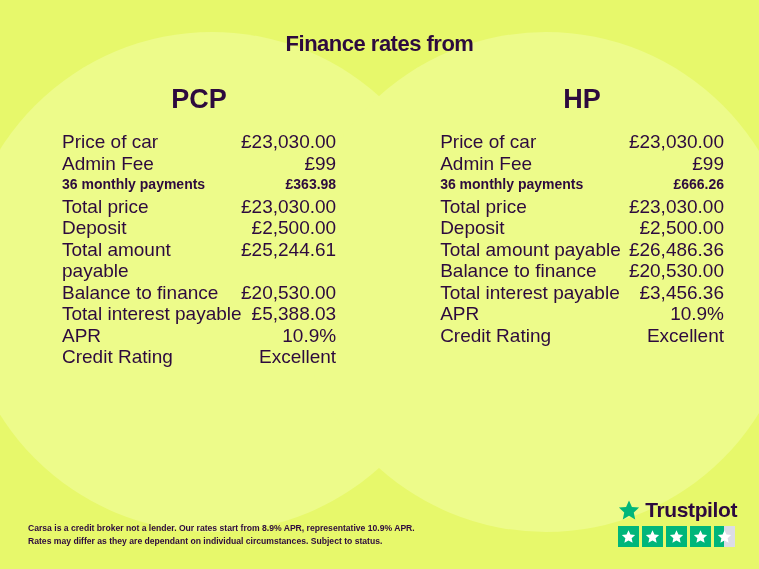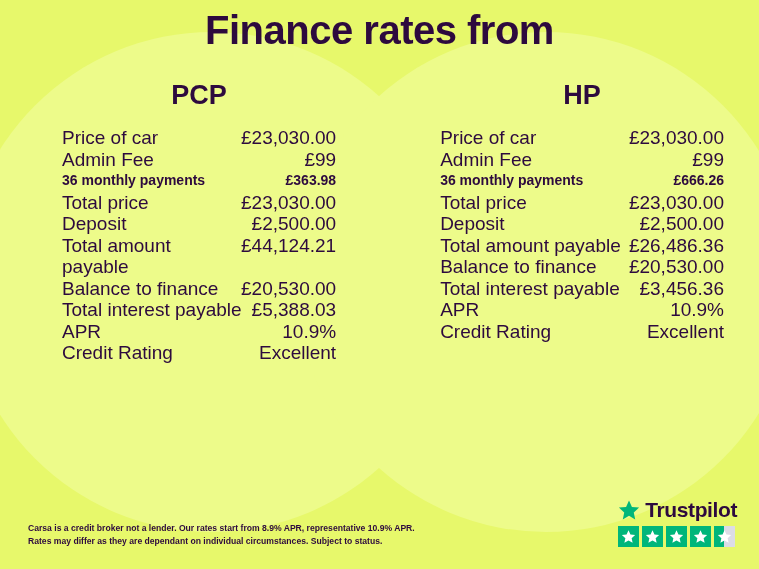--- a/index.html
+++ b/index.html
@@ -40,25 +40,25 @@
     top: 32px;
   }
   .content {
     position: relative;
     z-index: 2;
     width: 100%;
     height: 100%;
   }
   .headline {
     text-align: center;
-    font-size: 40px;
+    font-size: 22px;
     font-weight: bold;
     letter-spacing: -0.5px;
     color: #2d0a3e;
-    padding-top: 8px;
+    padding-top: 32px;
     line-height: 1.1;
   }
   .rate-line {
     text-align: center;
     color: #2d0a3e;
     line-height: 1;
     margin-top: 6px;
     white-space: nowrap;
   }
   .rate-number {
@@ -191,21 +191,21 @@
         <div class="row">
           <span class="label">Total price</span>
           <span class="value">£23,030.00</span>
         </div>
         <div class="row">
           <span class="label">Deposit</span>
           <span class="value">£2,500.00</span>
         </div>
         <div class="row">
           <span class="label">Total amount payable</span>
-          <span class="value">£44,124.21</span>
+          <span class="value">£25,244.61</span>
         </div>
         <div class="row">
           <span class="label">Balance to finance</span>
           <span class="value">£20,530.00</span>
         </div>
         <div class="row">
           <span class="label">Total interest payable</span>
           <span class="value">£5,388.03</span>
         </div>
         <div class="row">

